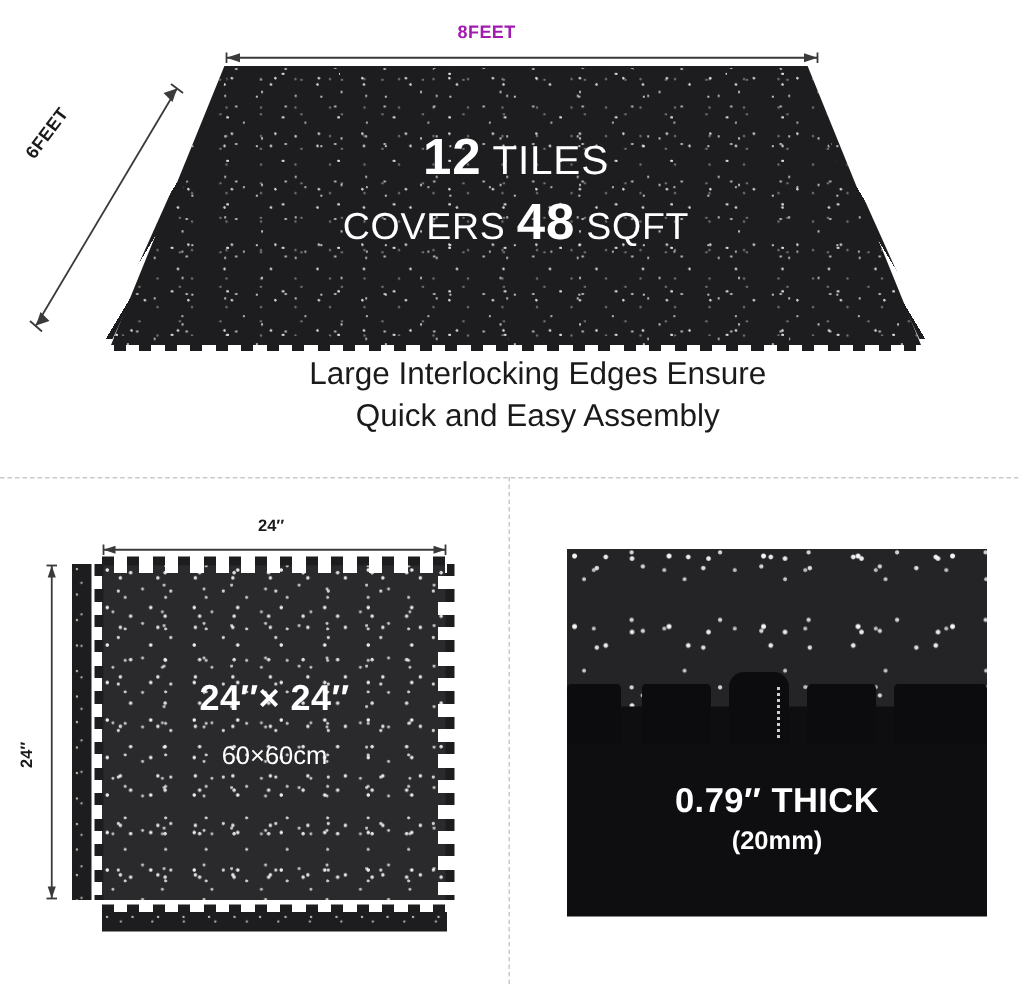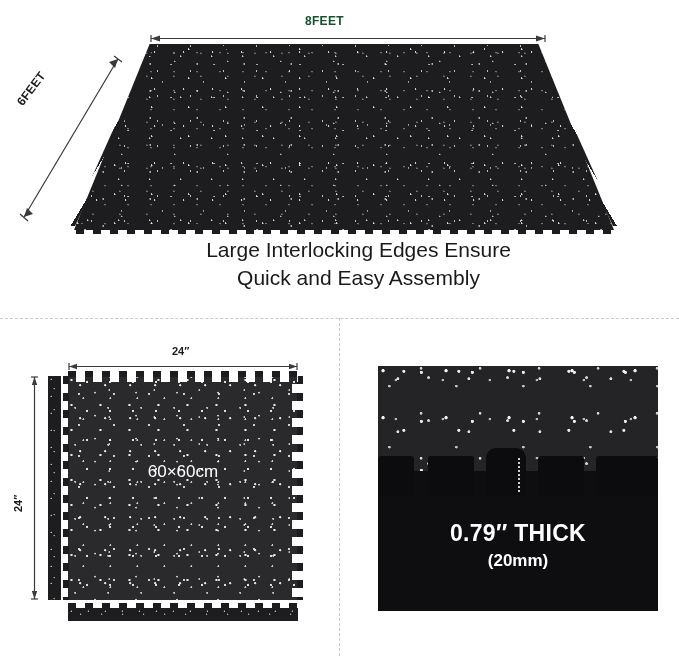--- a/index.html
+++ b/index.html
@@ -23,21 +23,21 @@
     height: 318px;
   }
 
   
   .dim-top-label {
     position: absolute;
     left: 305px;
     top: 14px;
     font-size: 12px;
     font-weight: bold;
-    color: #14532d;
+    color: #a21caf;
     letter-spacing: .3px;
   }
   .dim-top-arrow {
     position: absolute;
     left: 150px;
     top: 34px;
     width: 396px;
     height: 9px;
   }
   .dim-left-label {
@@ -371,20 +371,31 @@
     </svg>
   </div>
 
   <div class="mat-wrap">
     <div class="mat-shape"></div>
     <div class="mat-teeth-top"></div>
     <div class="mat-teeth-bottom"></div>
     <div class="mat-teeth-left"></div>
     <div class="mat-teeth-right"></div>
 
+    <div class="mat-headline">
+      <div class="l1">
+        <span class="big">12</span>
+        <span>TILES</span>
+      </div>
+      <div class="l2">
+        <span>COVERS</span>
+        <span class="big">48</span>
+        <span>SQFT</span>
+      </div>
+    </div>
   </div>
 
   <div class="top-caption">
     <div>Large Interlocking Edges Ensure</div>
     <div>Quick and Easy Assembly</div>
   </div>
 </div>
 
 <div class="hdiv"></div>
 <div class="vdiv"></div>
@@ -418,20 +429,21 @@
 <div class="side-strip"></div>
 
 <div class="tile">
   <div class="tile-teeth-top"></div>
   <div class="tile-teeth-left"></div>
   <div class="tile-teeth-right"></div>
   <div class="tile-notch-top"></div>
   <div class="tile-notch-right"></div>
 
   <div class="tile-text">
+    <div class="t2">24′′× 24′′</div>
     <div class="t3">60×60cm</div>
   </div>
 </div>
 
 <div class="bottom-strip">
   <div class="bottom-strip-teeth"></div>
 </div>
 
 <div class="br-panel">
   <div class="br-photo"></div>

